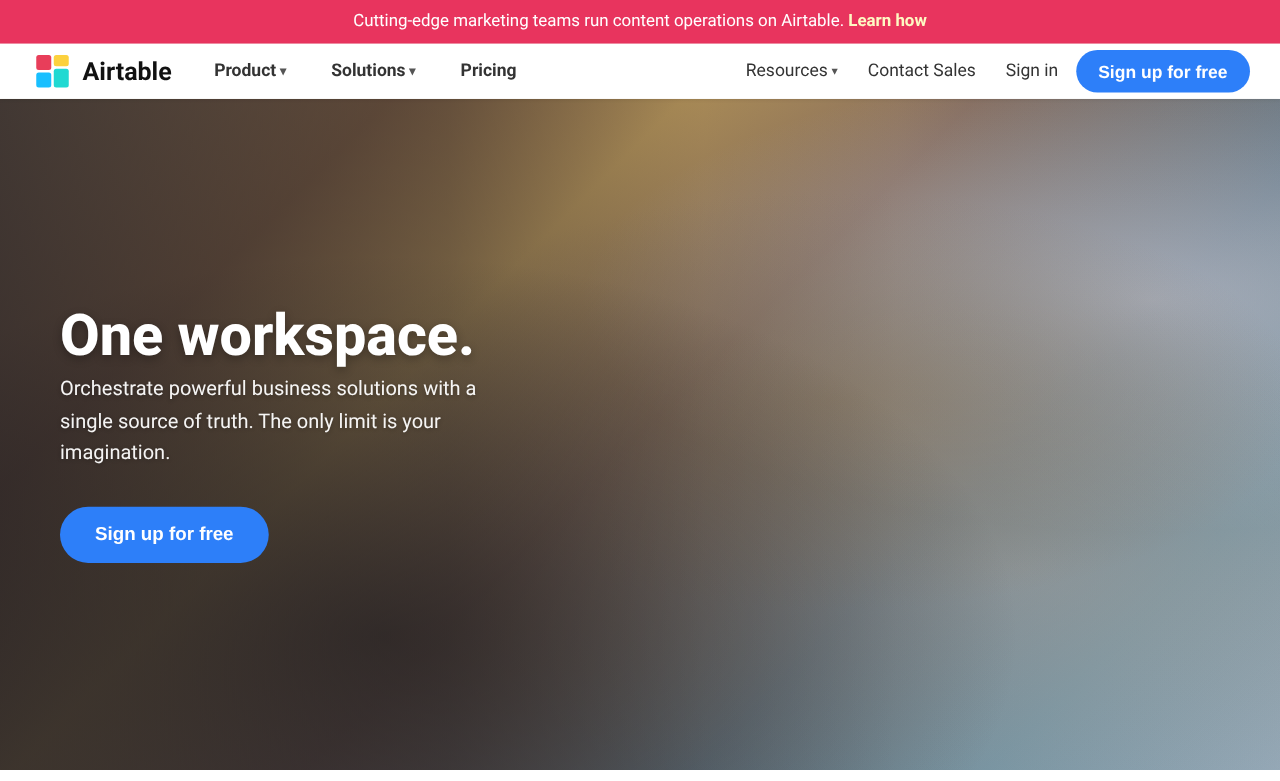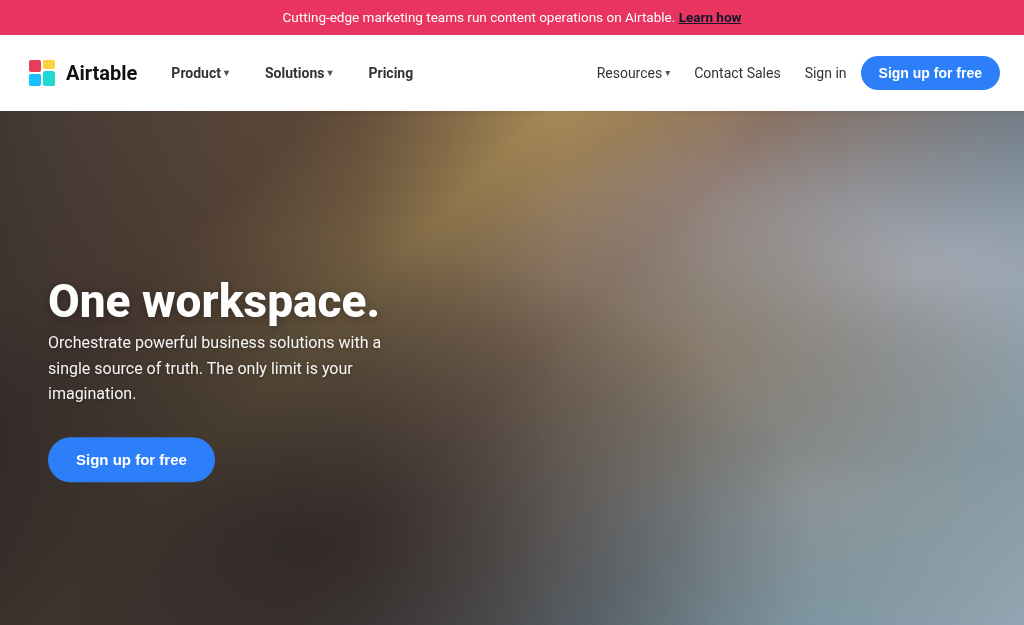--- a/index.html
+++ b/index.html
@@ -8,33 +8,32 @@
     
     .banner {
       background-color: #e8345e;
       color: white;
       text-align: center;
       padding: 8px 16px;
       font-size: 13.5px;
       line-height: 1.4;
     }
     .banner a {
-      color: #0f172a;
+      color: #fef9c3;
       font-weight: 700;
-      text-decoration: underline;
       cursor: pointer;
     }
 
     
     nav {
       background: white;
       display: flex;
       align-items: center;
       padding: 0 24px;
-      height: 76px;
+      height: 44px;
       position: relative;
       z-index: 10;
       box-shadow: 0 1px 3px rgba(0,0,0,0.08);
     }
     .logo {
       display: flex;
       align-items: center;
       gap: 6px;
       text-decoration: none;
       margin-right: 24px;

